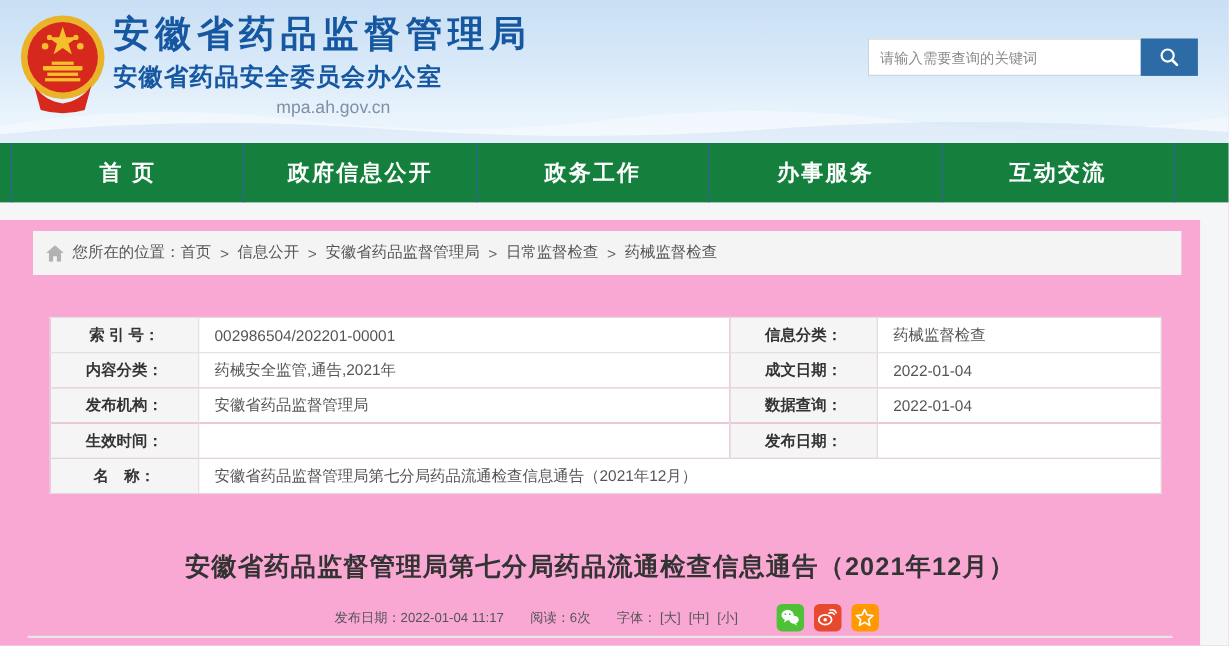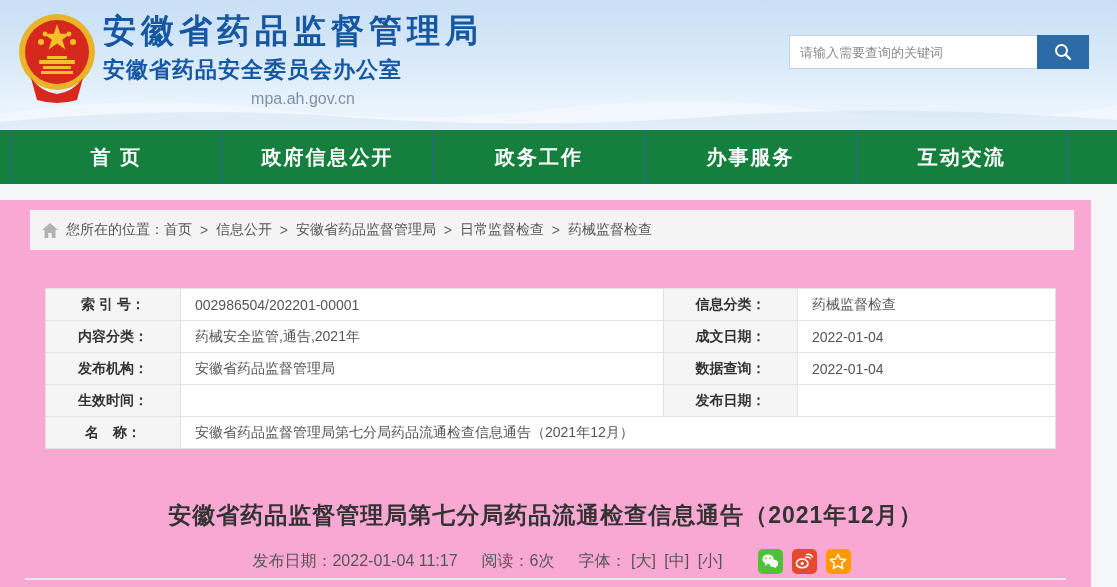--- a/index.html
+++ b/index.html
@@ -85,21 +85,21 @@
   .info-table td.val { background:#fff; color:#555; padding-left:14px; }
   
   .art-title {
     position:absolute; top:300px; left:0; width:1091px;
     text-align:center; font-size:23px; font-weight:bold; color:#333;
     letter-spacing:1px;
   }
   .art-meta {
     position:absolute; top:348px; left:0; width:1091px; height:26px;
     display:flex; align-items:center; justify-content:center;
-    font-size:16px; color:#555;
+    font-size:12px; color:#555;
   }
   .art-meta .m-item { margin:0 12px; }
   .font-sizes a { color:#555; text-decoration:none; cursor:pointer; margin-right:4px; }
   .share-icons { display:inline-flex; margin-left:10px; }
   .share-btn {
     width:25px; height:25px; border-radius:5px; border:none; cursor:pointer;
     display:inline-flex; align-items:center; justify-content:center; margin-left:9px;
     padding:0;
   }
   .divider {

